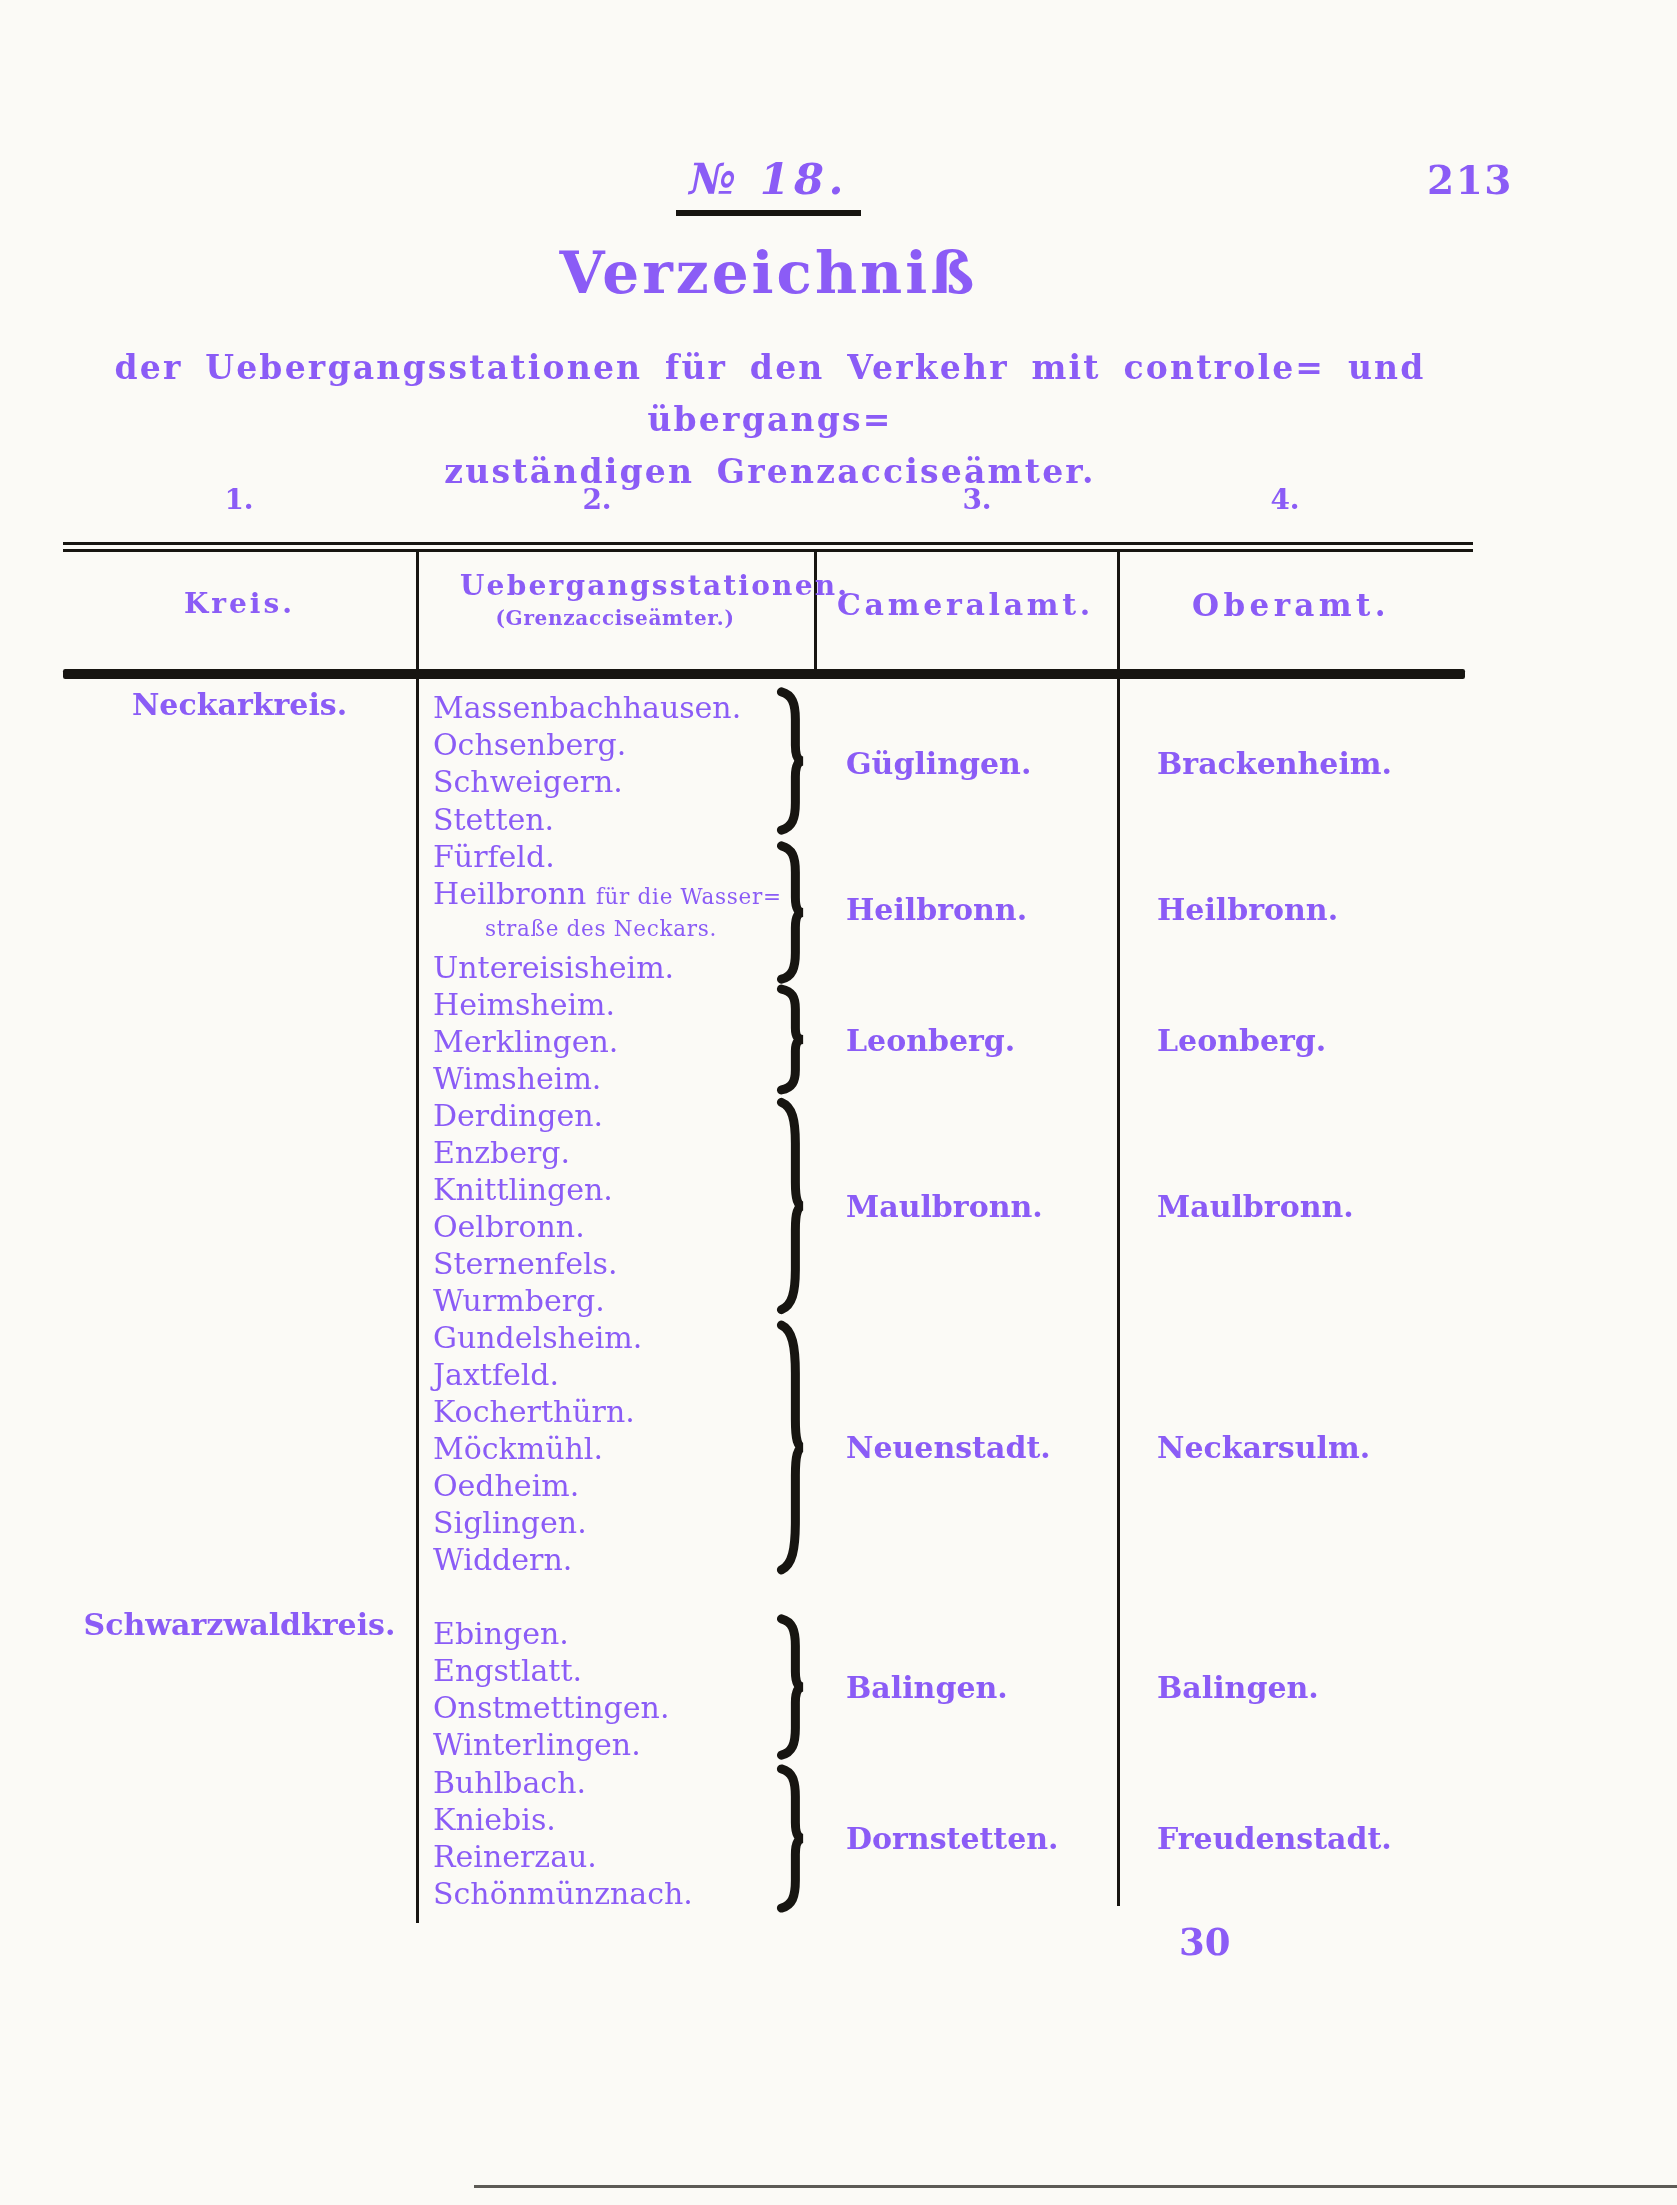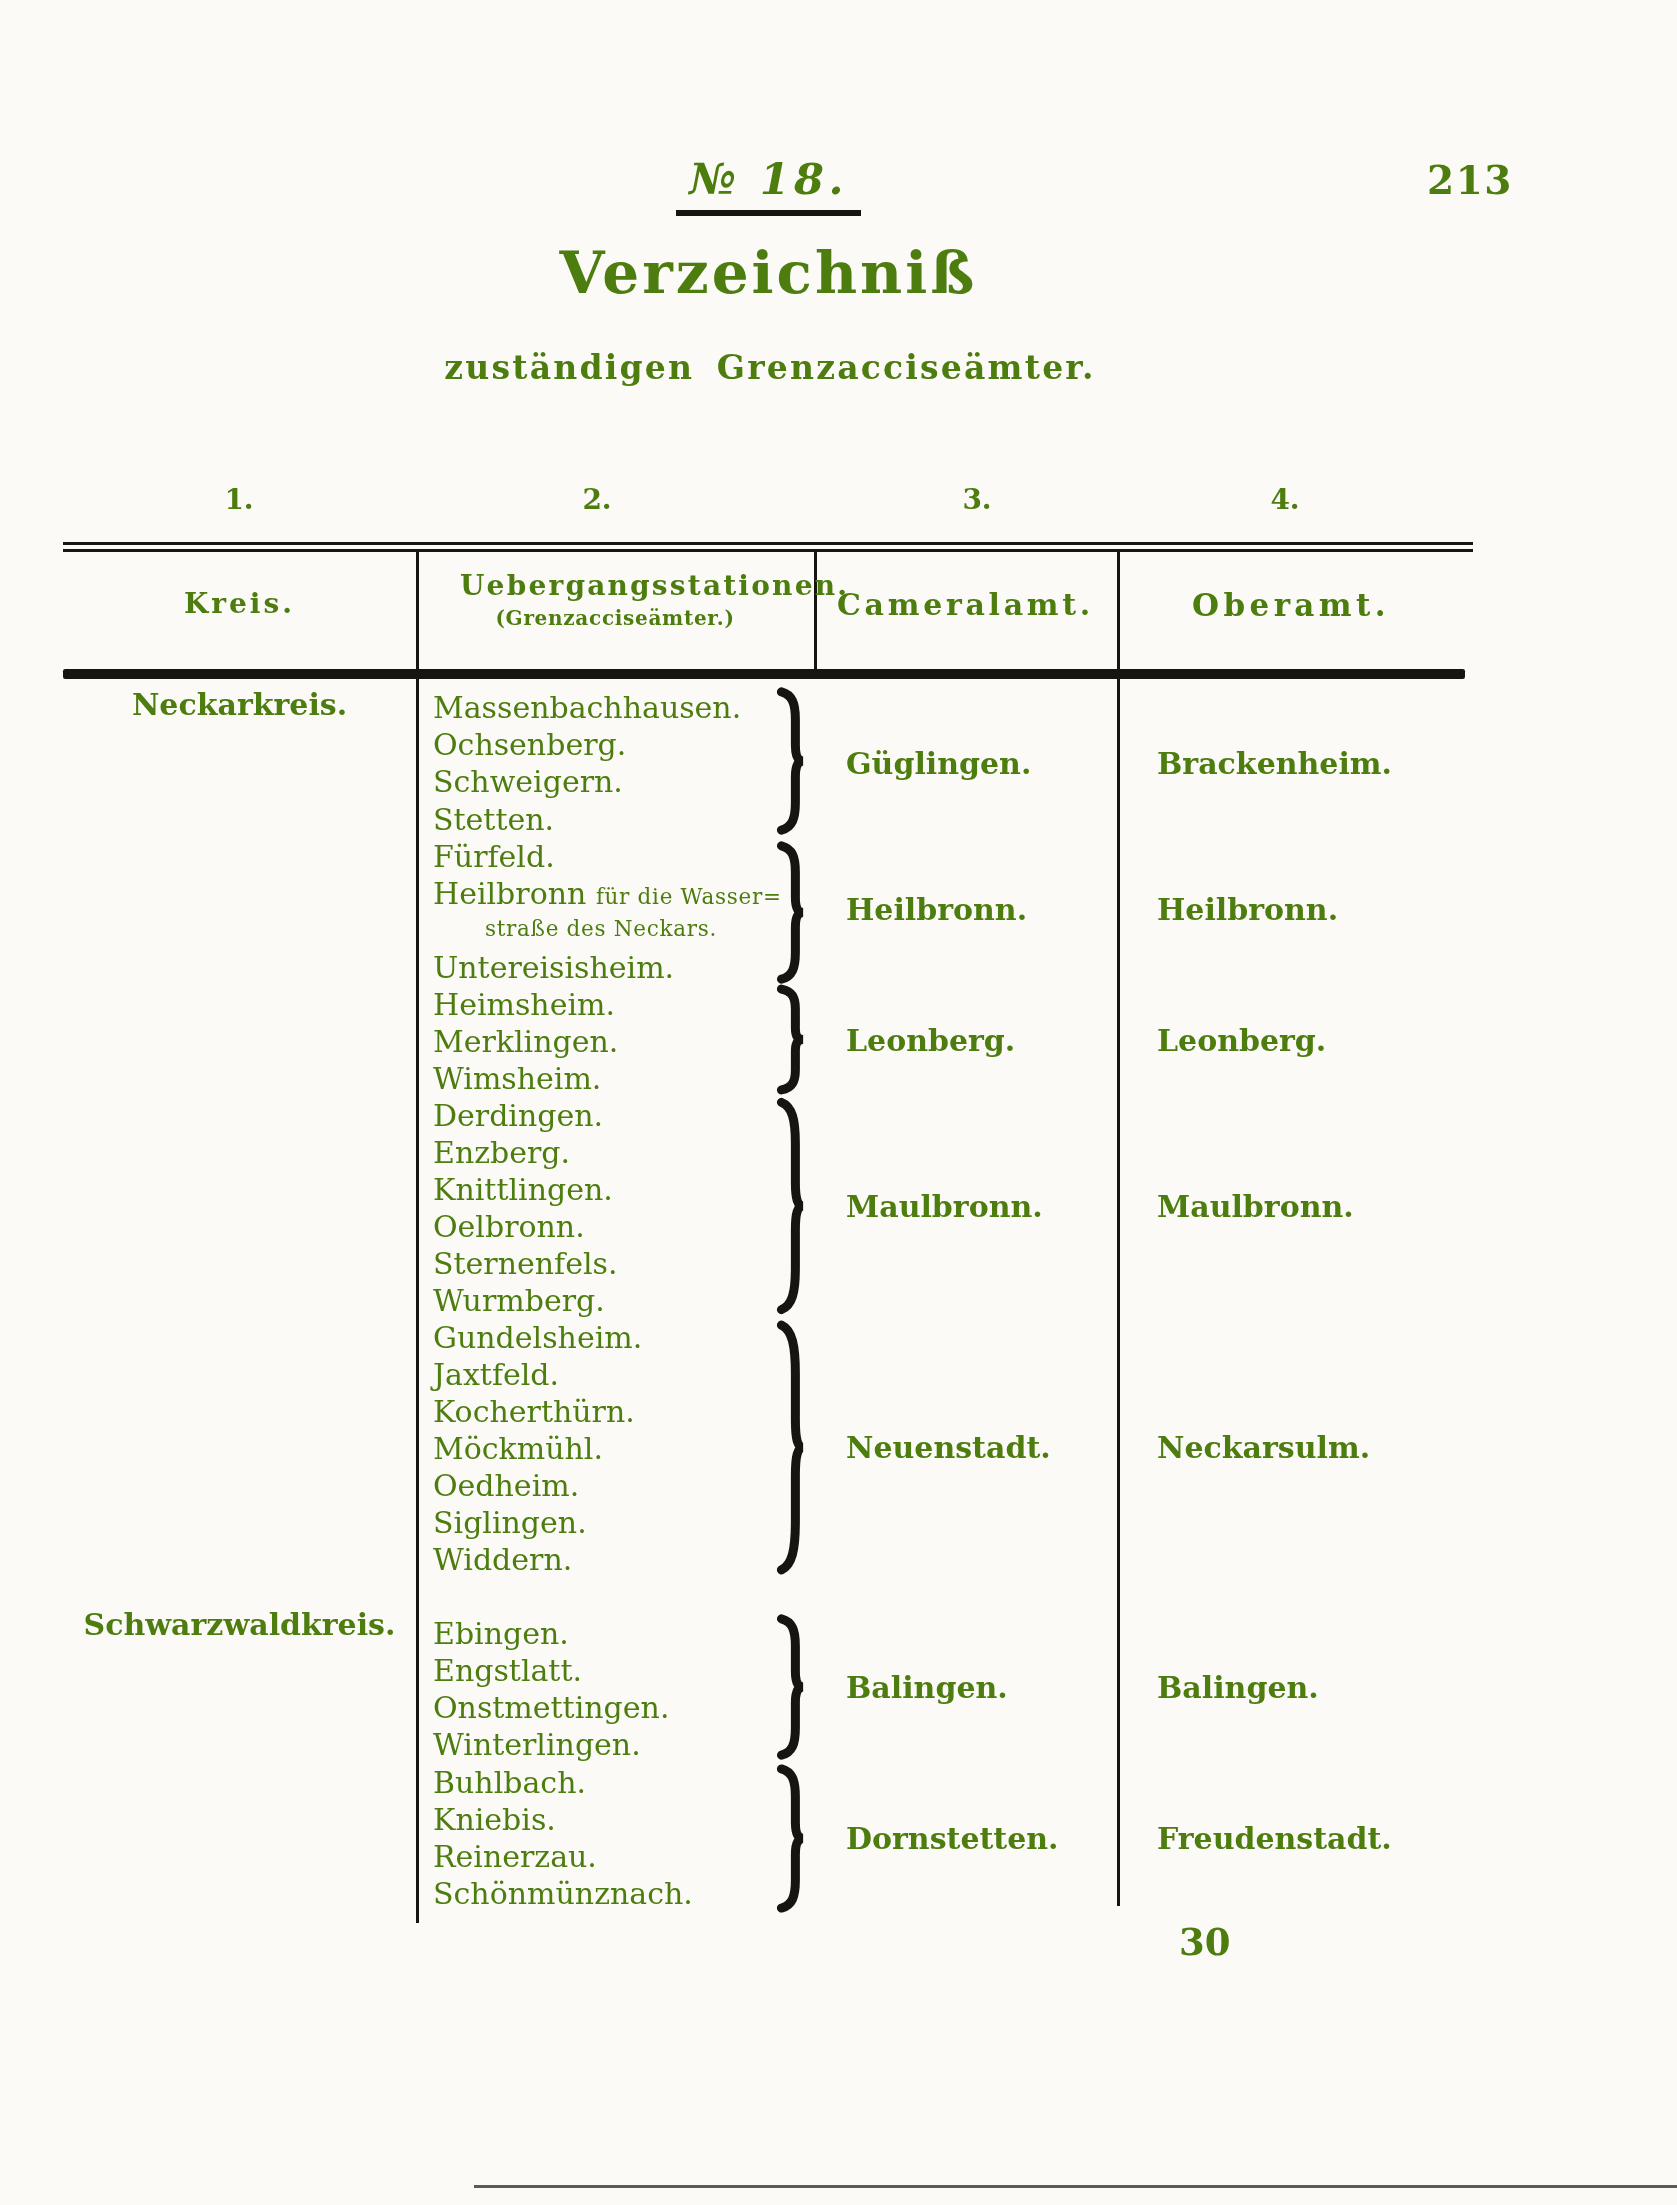--- a/index.html
+++ b/index.html
@@ -1,21 +1,21 @@
 <!DOCTYPE html>
 <html style="font-size:12px"><head>
 <meta charset="utf-8">
 <style>
   html,body { margin:0; padding:0; background:#e8e6e0; }
   .page {
     position:relative;
     width:1678px; height:2205px;
     margin:0 auto;
     background:#fbfaf6;
-    color:#4d7c0f;
+    color:#8b5cf6;
     font-family:"DejaVu Serif","Liberation Serif",serif;
     overflow:hidden;
   }
   
   .docnum-row { position:absolute; left:63px; top:154px; width:1411px; text-align:center; }
   .doc-number {
     display:inline-block;
     font-size:43px; font-weight:700; font-style:italic;
     letter-spacing:4.4px;
     padding:0 13.3px 6px 13.3px;
@@ -65,20 +65,21 @@
 <body>
 
 <div class="page">
 
   <div class="docnum-row">
     <span class="doc-number">№ 18.</span>
   </div>
   <div class="page-number">213</div>
   <h1 class="title">Verzeichniß</h1>
   <div class="subtitle">
+    <div>der Uebergangsstationen für den Verkehr mit controle= und übergangs=</div>
     <div>zuständigen Grenzacciseämter.</div>
   </div>
 
   <span class="colnum" style="left:239px">1.</span>
   <span class="colnum" style="left:597px">2.</span>
   <span class="colnum" style="left:977px">3.</span>
   <span class="colnum" style="left:1285px">4.</span>
 
   <div class="double-rule"></div>
   <div class="vrule vr-h1"></div>

